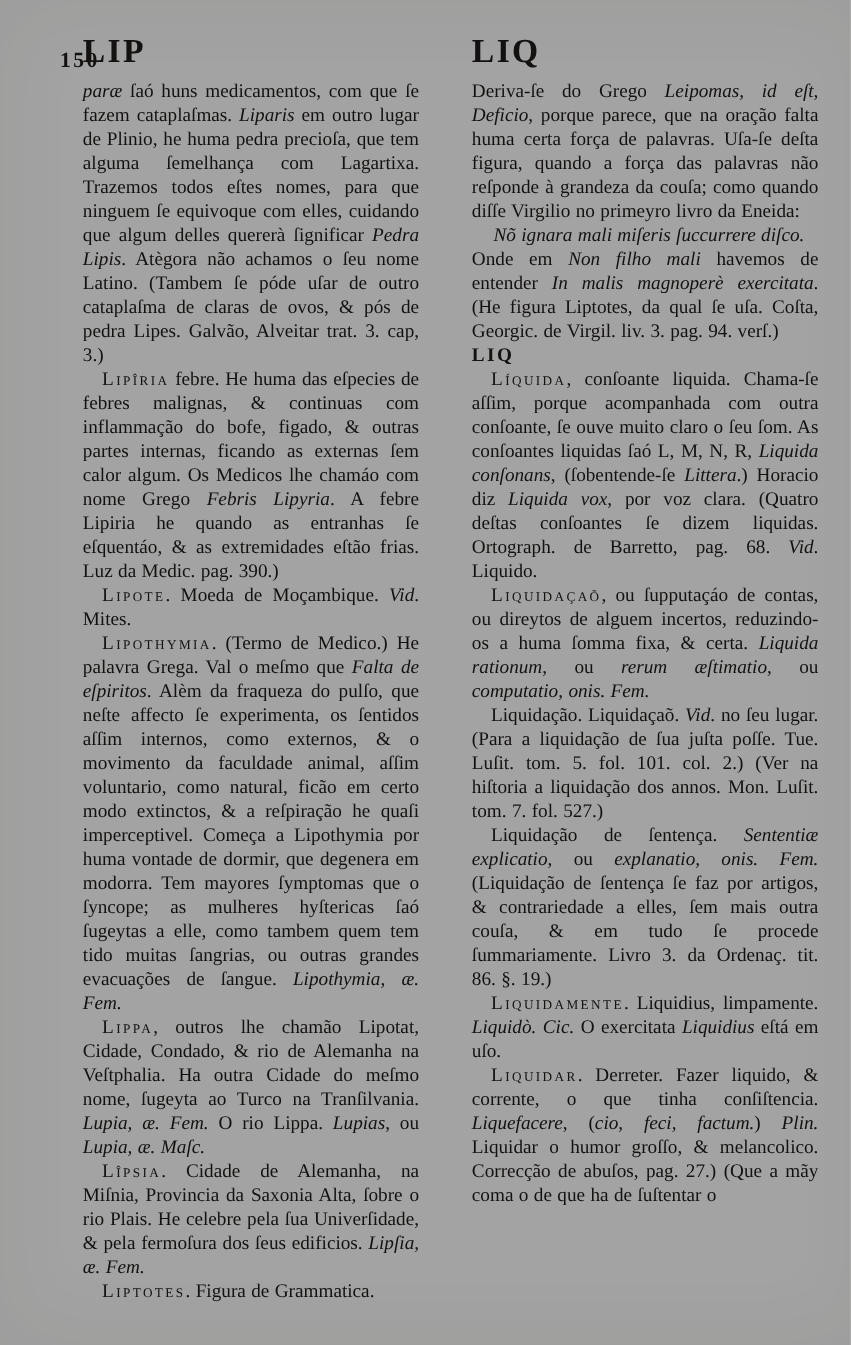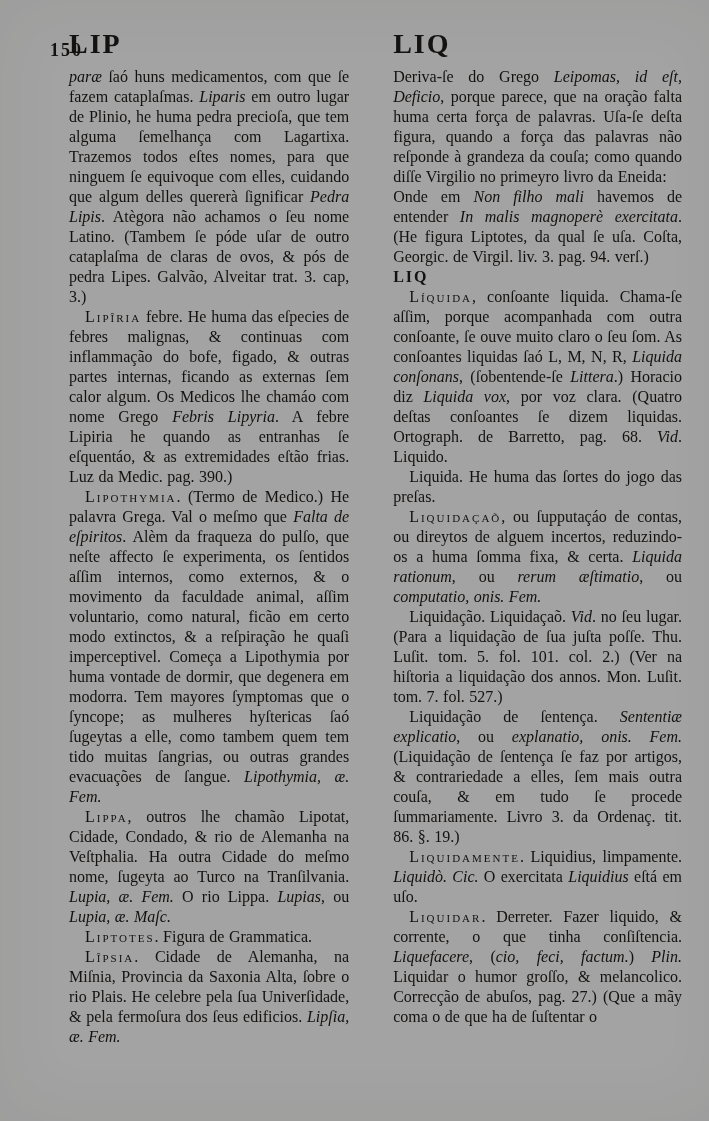--- a/index.html
+++ b/index.html
@@ -68,36 +68,37 @@
 
 <div class="page">
   <div class="page-number">150</div>
 
   <div class="columns">
     <div class="col left">
       <div class="running-head">LIP</div>
       <div class="col-body">
           <p class="para flush"><span class="run-i">paræ </span><span class="run-r">ſaó huns medicamentos, com que ſe fazem cataplaſmas. </span><span class="run-i">Liparis </span><span class="run-r">em outro lugar de Plinio, he huma pedra precioſa, que tem alguma ſemelhança com Lagartixa. Trazemos todos eſtes nomes, para que ninguem ſe equivoque com elles, cuidando que algum delles quererà ſignificar </span><span class="run-i">Pedra Lipis</span><span class="run-r">. Atègora não achamos o ſeu nome Latino. (Tambem ſe póde uſar de outro cataplaſma de claras de ovos, &amp; pós de pedra Lipes. Galvão, Alveitar trat. 3. cap, 3.)</span></p>
           <p class="para indent"><span class="run-sc">Lipîria</span><span class="run-r"> febre. He huma das eſpecies de febres malignas, &amp; continuas com inflammação do bofe, figado, &amp; outras partes internas, ficando as externas ſem calor algum. Os Medicos lhe chamáo com nome Grego </span><span class="run-i">Febris Lipyria</span><span class="run-r">. A febre Lipiria he quando as entranhas ſe eſquentáo, &amp; as extremidades eſtão frias. Luz da Medic. pag. 390.)</span></p>
+          <p class="para indent"><span class="run-sc">Lipote</span><span class="run-r">. Moeda de Moçambique. </span><span class="run-i">Vid</span><span class="run-r">. Mites.</span></p>
           <p class="para indent"><span class="run-sc">Lipothymia</span><span class="run-r">. (Termo de Medico.) He palavra Grega. Val o meſmo que </span><span class="run-i">Falta de eſpiritos</span><span class="run-r">. Alèm da fraqueza do pulſo, que neſte affecto ſe experimenta, os ſentidos aſſim internos, como externos, &amp; o movimento da faculdade animal, aſſim voluntario, como natural, ficão em certo modo extinctos, &amp; a reſpiração he quaſi imperceptivel. Começa a Lipothymia por huma vontade de dormir, que degenera em modorra. Tem mayores ſymptomas que o ſyncope; as mulheres hyſtericas ſaó ſugeytas a elle, como tambem quem tem tido muitas ſangrias, ou outras grandes evacuações de ſangue. </span><span class="run-i">Lipothymia, æ. Fem.</span></p>
           <p class="para indent"><span class="run-sc">Lippa</span><span class="run-r">, outros lhe chamão Lipotat, Cidade, Condado, &amp; rio de Alemanha na Veſtphalia. Ha outra Cidade do meſmo nome, ſugeyta ao Turco na Tranſilvania. </span><span class="run-i">Lupia, æ. Fem.</span><span class="run-r"> O rio Lippa. </span><span class="run-i">Lupias</span><span class="run-r">, ou </span><span class="run-i">Lupia, æ. Maſc.</span></p>
+          <p class="para indent"><span class="run-sc">Lîpsia</span><span class="run-r">. Cidade de Alemanha, na Miſnia, Provincia da Saxonia Alta, ſobre o rio Plais. He celebre pela ſua Univerſidade, &amp; pela fermoſura dos ſeus edificios. </span><span class="run-i">Lipſia, æ. Fem.</span></p>
           <p class="para indent"><span class="run-sc">Liptotes</span><span class="run-r">. Figura de Grammatica.</span></p>
-          <p class="para indent"><span class="run-sc">Lîpsia</span><span class="run-r">. Cidade de Alemanha, na Miſnia, Provincia da Saxonia Alta, ſobre o rio Plais. He celebre pela ſua Univerſidade, &amp; pela fermoſura dos ſeus edificios. </span><span class="run-i">Lipſia, æ. Fem.</span></p>
         </div>
     </div>
 
     <div class="col right">
       <div class="running-head">LIQ</div>
       <div class="col-body">
           <p class="para flush"><span class="run-r">Deriva-ſe do Grego </span><span class="run-i">Leipomas, id eſt, Deficio</span><span class="run-r">, porque parece, que na oração falta huma certa força de palavras. Uſa-ſe deſta figura, quando a força das palavras não reſponde à grandeza da couſa; como quando diſſe Virgilio no primeyro livro da Eneida:</span></p>
+          <p class="para verse"><span class="run-i">Nõ ignara mali miſeris ſuccurrere diſco.</span></p>
           <p class="para flush"><span class="run-r">Onde em </span><span class="run-i">Non filho mali</span><span class="run-r"> havemos de entender </span><span class="run-i">In malis magnoperè exercitata</span><span class="run-r">. (He figura Liptotes, da qual ſe uſa. Coſta, Georgic. de Virgil. liv. 3. pag. 94. verſ.)</span></p>
           <p class="para section-heading"><span class="run-r">LIQ</span></p>
           <p class="para indent"><span class="run-sc">Líquida</span><span class="run-r">, conſoante liquida. Chama-ſe aſſim, porque acompanhada com outra conſoante, ſe ouve muito claro o ſeu ſom. As conſoantes liquidas ſaó L, M, N, R, </span><span class="run-i">Liquida conſonans</span><span class="run-r">, (ſobentende-ſe </span><span class="run-i">Littera</span><span class="run-r">.) Horacio diz </span><span class="run-i">Liquida vox</span><span class="run-r">, por voz clara. (Quatro deſtas conſoantes ſe dizem liquidas. Ortograph. de Barretto, pag. 68. </span><span class="run-i">Vid</span><span class="run-r">. Liquido.</span></p>
-          <p class="para indent"><span class="run-r">Liquida. He huma das ſortes do jogo das preſas.</span></p>
           <p class="para indent"><span class="run-sc">Liquidaçaõ</span><span class="run-r">, ou ſupputaçáo de contas, ou direytos de alguem incertos, reduzindo-os a huma ſomma fixa, &amp; certa. </span><span class="run-i">Liquida rationum</span><span class="run-r">, ou </span><span class="run-i">rerum æſtimatio</span><span class="run-r">, ou </span><span class="run-i">computatio, onis. Fem.</span></p>
-          <p class="para indent"><span class="run-r">Liquidação. Liquidaçaõ. </span><span class="run-i">Vid</span><span class="run-r">. no ſeu lugar. (Para a liquidação de ſua juſta poſſe. Thu. Luſit. tom. 5. fol. 101. col. 2.) (Ver na hiſtoria a liquidação dos annos. Mon. Luſit. tom. 7. fol. 527.)</span></p>
+          <p class="para indent"><span class="run-r">Liquidação. Liquidaçaõ. </span><span class="run-i">Vid</span><span class="run-r">. no ſeu lugar. (Para a liquidação de ſua juſta poſſe. Tue. Luſit. tom. 5. fol. 101. col. 2.) (Ver na hiſtoria a liquidação dos annos. Mon. Luſit. tom. 7. fol. 527.)</span></p>
           <p class="para indent"><span class="run-r">Liquidação de ſentença. </span><span class="run-i">Sententiæ explicatio</span><span class="run-r">, ou </span><span class="run-i">explanatio, onis. Fem.</span><span class="run-r"> (Liquidação de ſentença ſe faz por artigos, &amp; contrariedade a elles, ſem mais outra couſa, &amp; em tudo ſe procede ſummariamente. Livro 3. da Ordenaç. tit. 86. §. 19.)</span></p>
           <p class="para indent"><span class="run-sc">Liquidamente</span><span class="run-r">. Liquidius, limpamente. </span><span class="run-i">Liquidò. Cic.</span><span class="run-r"> O exercitata </span><span class="run-i">Liquidius</span><span class="run-r"> eſtá em uſo.</span></p>
           <p class="para indent"><span class="run-sc">Liquidar</span><span class="run-r">. Derreter. Fazer liquido, &amp; corrente, o que tinha conſiſtencia. </span><span class="run-i">Liquefacere</span><span class="run-r">, (</span><span class="run-i">cio, feci, factum.</span><span class="run-r">) </span><span class="run-i">Plin.</span><span class="run-r"> Liquidar o humor groſſo, &amp; melancolico. Correcção de abuſos, pag. 27.) (Que a mãy coma o de que ha de ſuſtentar o</span></p>
         </div>
     </div>
   </div>
 </div>
 
 </body></html>

